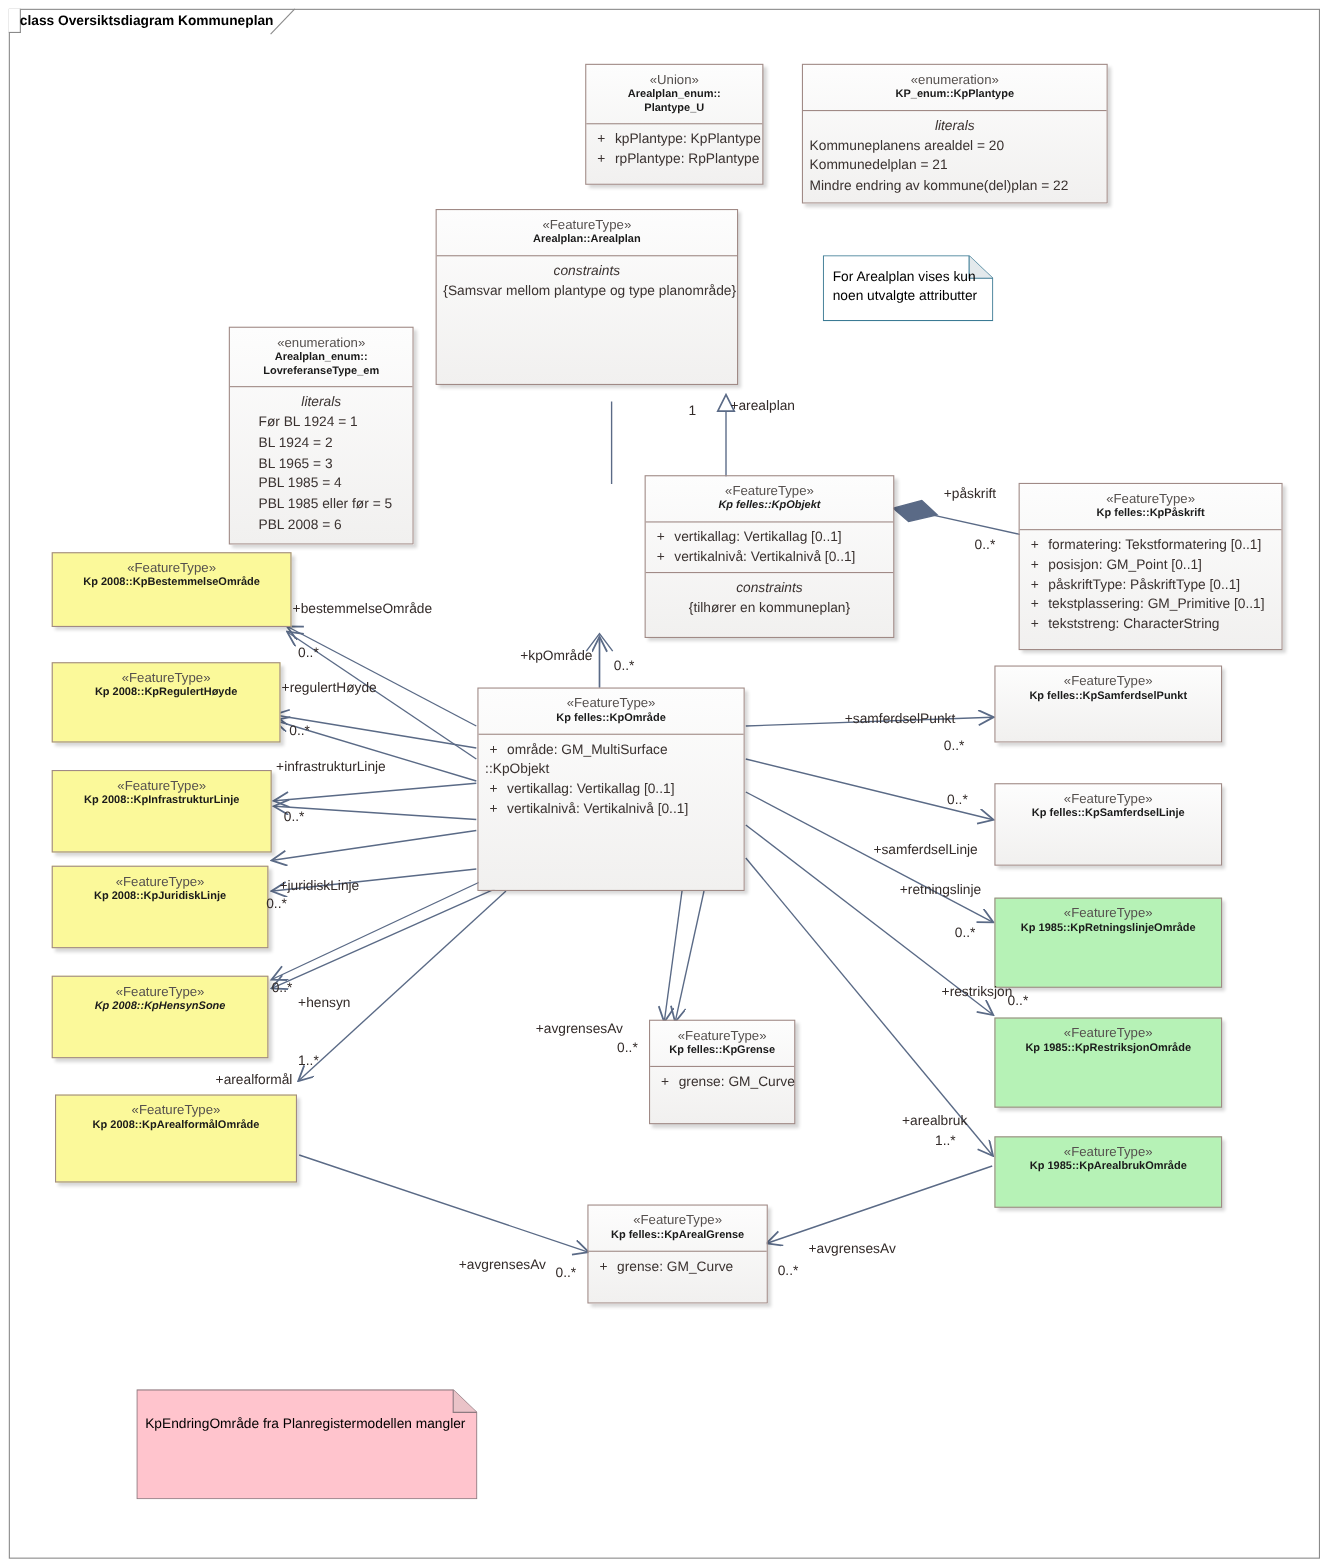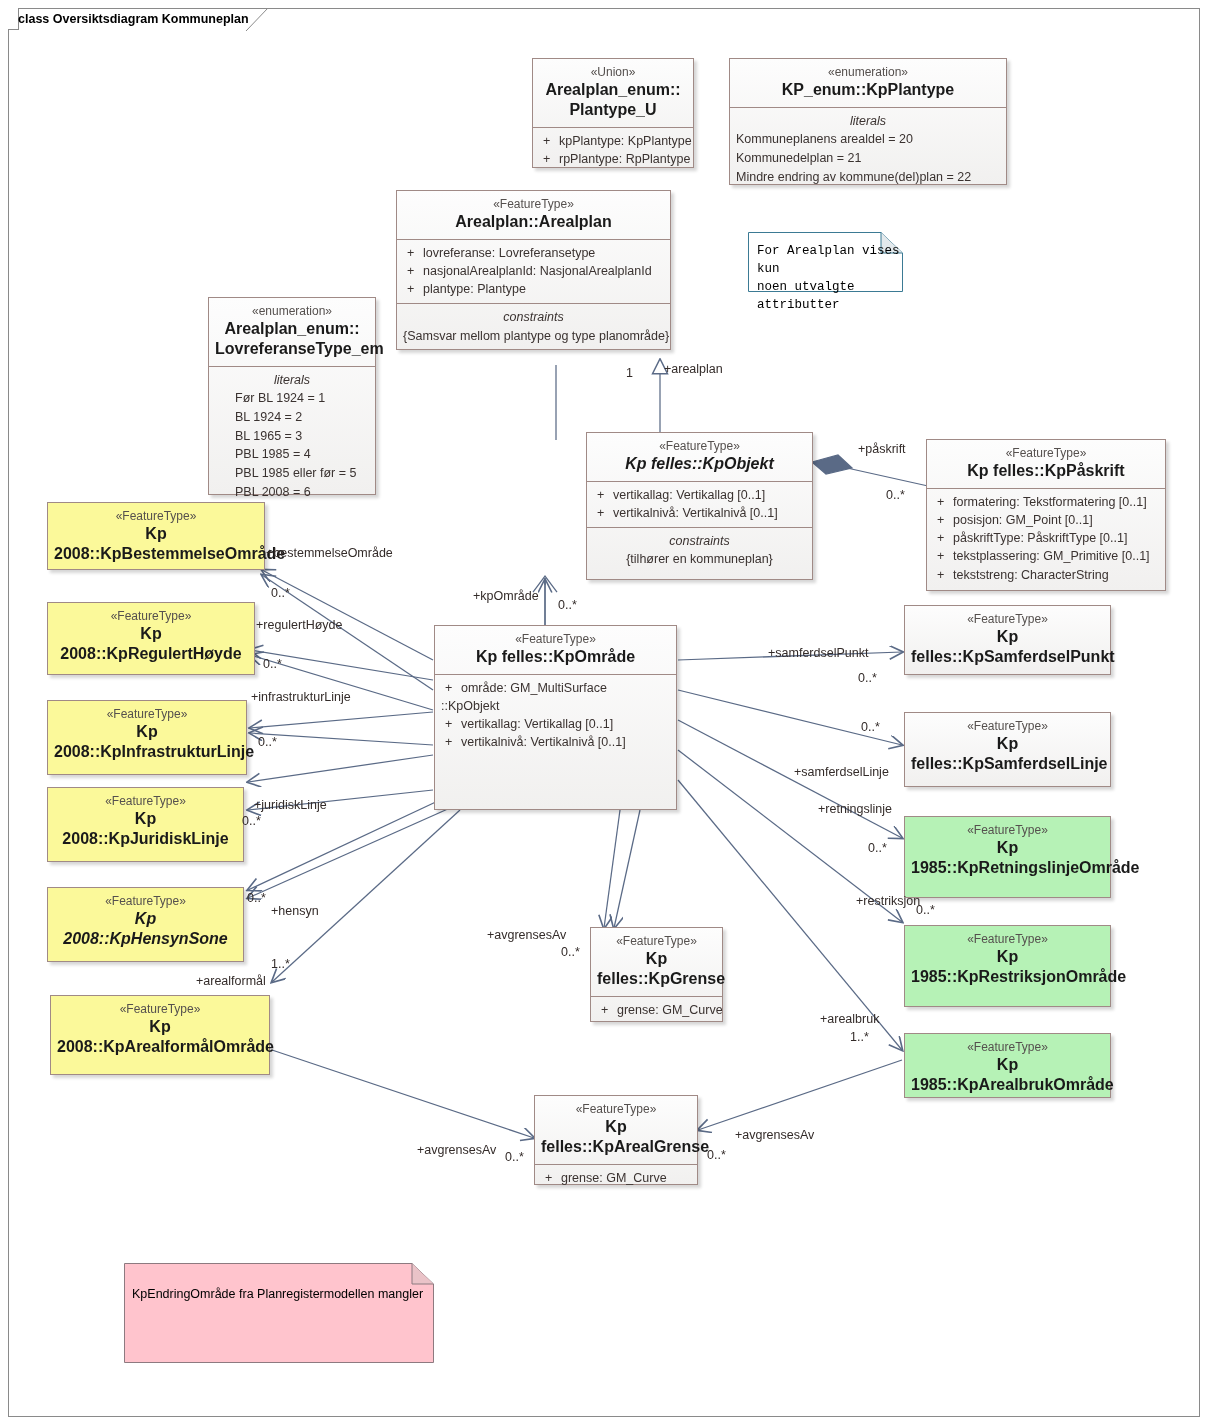--- a/index.html
+++ b/index.html
@@ -10,21 +10,21 @@
   .frame{position:absolute;left:8px;top:8px;width:1192px;height:1409px;border:1px solid #8a8a8a;box-sizing:border-box;}
   .frame-tab{position:absolute;left:8px;top:8px;height:22px;border:1px solid #8a8a8a;border-left:none;border-top:none;
              background:#fff;box-sizing:border-box;padding:0 0 0 10px;display:flex;align-items:center;}
   .frame-tab .lbl{font-size:12.5px;color:#000;font-weight:bold;white-space:nowrap;padding-right:6px;}
 
   
   .cls{position:absolute;box-sizing:border-box;border:1px solid #a08a86;
        box-shadow:3px 3px 3px rgba(0,0,0,0.16);}
   .cls .hdr{padding:6px 6px 7px 6px;text-align:center;line-height:1.25;}
   .cls .stereo{font-size:12px;color:#55504e;}
-  .cls .nm{font-size:16px;font-weight:bold;color:#1a1a1a;}
+  .cls .nm{font-size:10px;font-weight:bold;color:#1a1a1a;}
   .cls .nm.ital{font-style:italic;}
   .cls .sect{border-top:1px solid #a08a86;padding:4px 6px 5px 6px;}
   .cls .attr{font-size:12.5px;color:#3a3230;line-height:1.45;white-space:nowrap;}
   .cls .attr .vis{display:inline-block;width:16px;margin-left:4px;}
   .cls .cname{font-size:12.5px;font-style:italic;color:#3a3230;text-align:center;line-height:1.45;}
   .cls .cbody{font-size:12.5px;color:#3a3230;text-align:center;line-height:1.45;white-space:nowrap;}
   .cls .lit{font-size:12.5px;color:#3a3230;line-height:1.5;white-space:nowrap;}
 
   .white{background:linear-gradient(180deg,#fdfdfd 0%,#f1f0ef 100%);}
   .yellow{background:#fbf99a;}
@@ -141,35 +141,30 @@
       <div class="lit">Kommunedelplan = 21</div>
       <div class="lit">Mindre endring av kommune(del)plan = 22</div>
     </div>
   </div>
 
   <div class="note" style="left:748px;top:232px;width:155px;height:60px;">
     <svg width="155" height="60">
       <path d="M0.5,0.5 L133,0.5 L154.5,21 L154.5,59.5 L0.5,59.5 z" fill="#ffffff" stroke="#3b7a94" stroke-width="1"></path>
       <path d="M133,0.5 L133,21 L154.5,21" fill="#e3e9ec" stroke="#3b7a94" stroke-width="1"></path>
     </svg>
-    <div style="position:absolute;left:9px;top:10px;font-family:Liberation Mono, monospace;">
+    <div style="position:absolute;left:9px;top:10px;">
       <div class="txt">For Arealplan vises kun</div>
       <div class="txt">noen utvalgte attributter</div>
     </div>
   </div>
 
   <div class="cls white" style="left:396px;top:190px;width:275px;height:160px;">
     <div class="hdr">
       <div class="stereo">«FeatureType»</div>
       <div class="nm">Arealplan::Arealplan</div>
-    </div>
-    <div class="sect">
-      <div class="attr"><span class="vis">+</span><span>lovreferanse: Lovreferansetype</span></div>
-      <div class="attr"><span class="vis">+</span><span>nasjonalArealplanId: NasjonalArealplanId</span></div>
-      <div class="attr"><span class="vis">+</span><span>plantype: Plantype</span></div>
     </div>
     <div class="sect">
       <div class="cname">constraints</div>
       <div class="cbody">{Samsvar mellom plantype og type planområde}</div>
     </div>
   </div>
 
   <div class="cls white" style="left:208px;top:297px;width:168px;height:198px;">
     <div class="hdr">
       <div class="stereo">«enumeration»</div>

